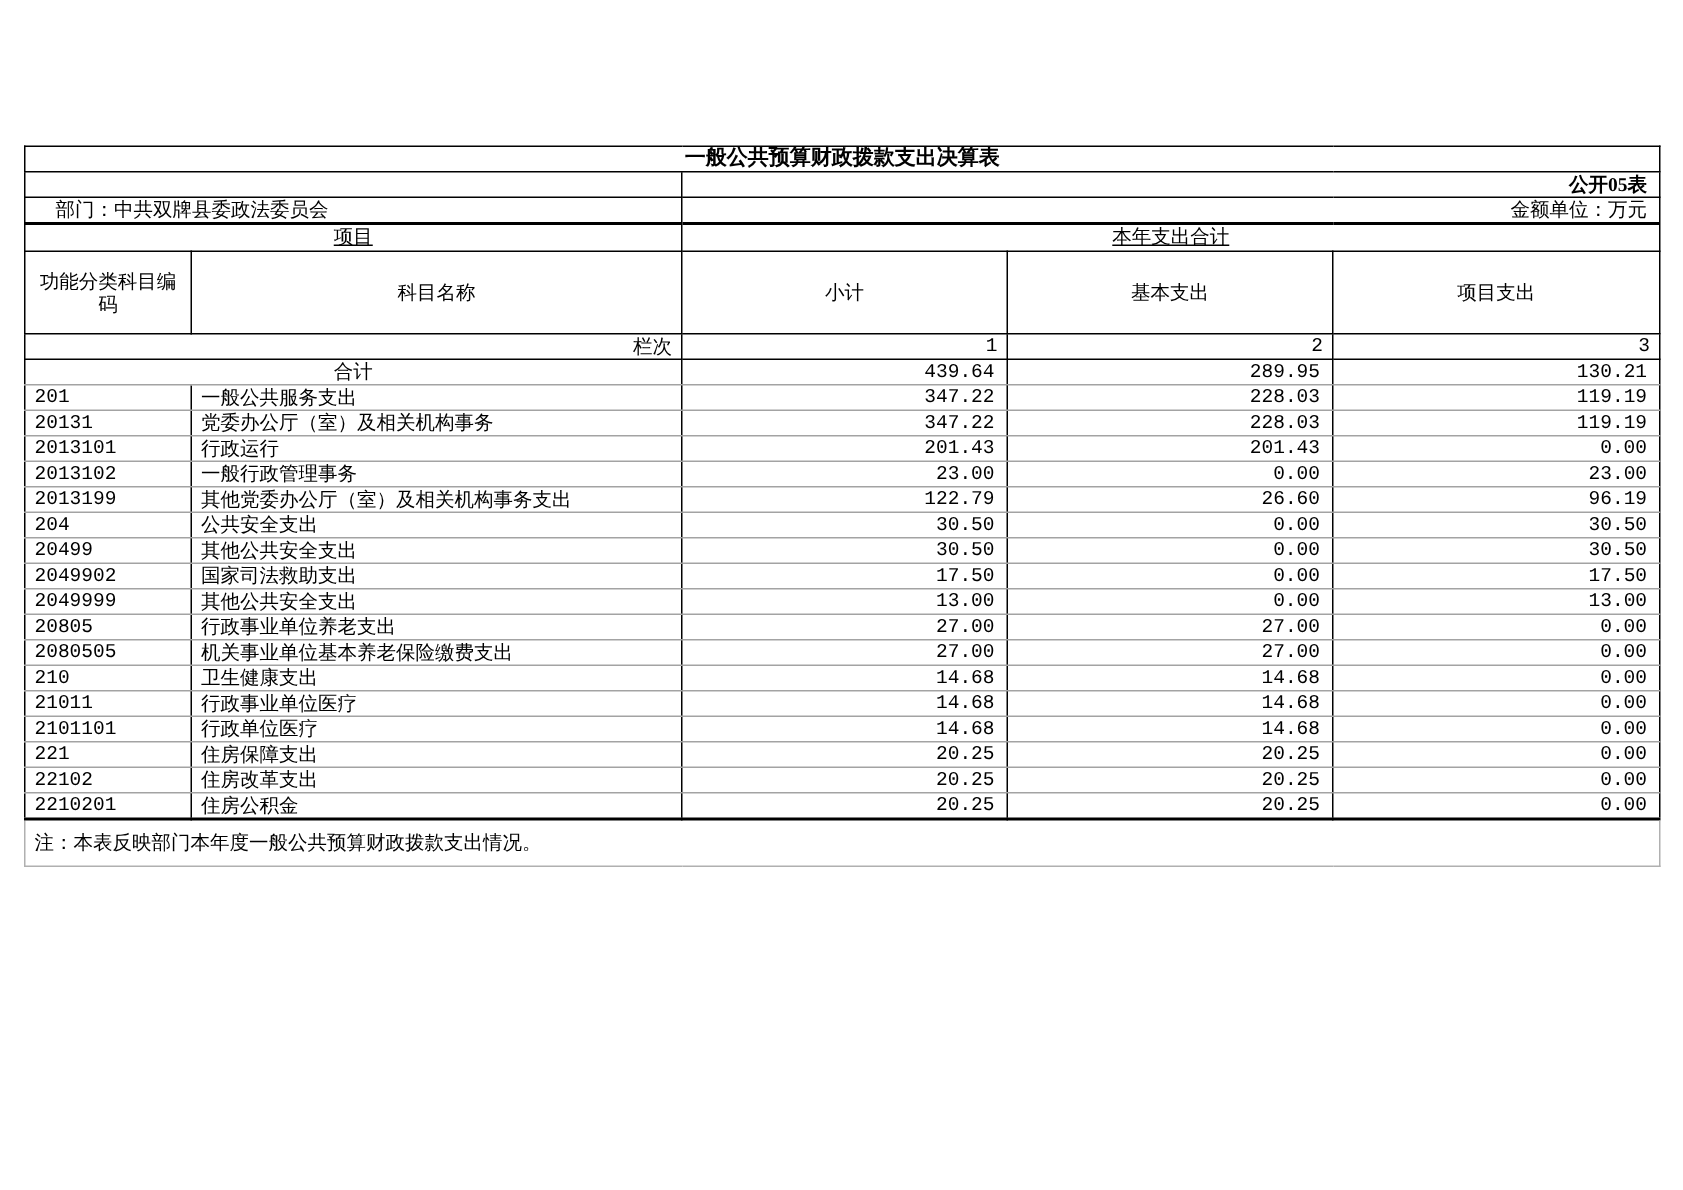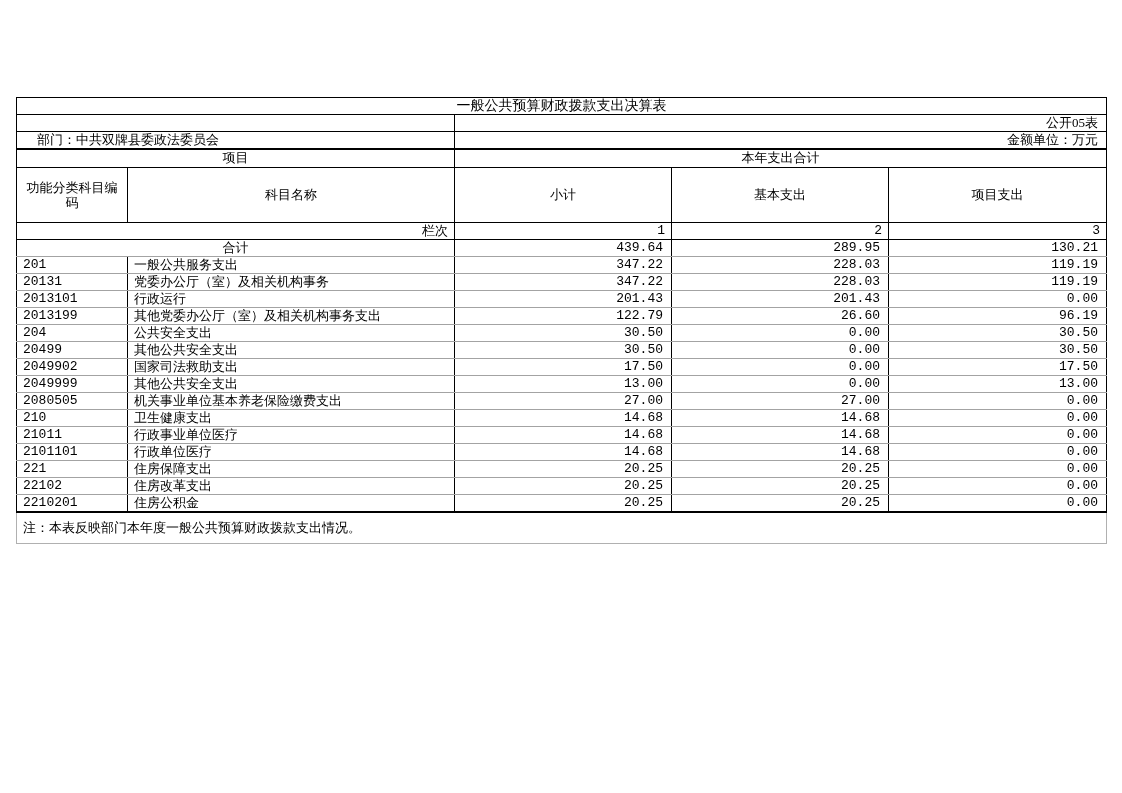--- a/index.html
+++ b/index.html
@@ -34,42 +34,42 @@
     line-height: 16px;
     padding: 0 6px;
     overflow: hidden;
     box-sizing: border-box;
     vertical-align: middle;
   }
   
   tr.info td { border: 1px solid #000; height: 17px; white-space: nowrap; }
   tr.dept td { border-bottom: 2px solid #000; padding-left: 20px; }
   
-  tr.grp td  { border: 1px solid #000; height: 18px; text-align: center; white-space: nowrap; }
+  tr.grp td  { border: 1px solid #000; height: 18px; text-align: center; white-space: nowrap; text-decoration: underline; }
   tr.cols td { border: 1px solid #000; height: 34px; text-align: center; }
   tr.idx td  { border: 1px solid #000; height: 17px; text-align: right; white-space: nowrap; }
   
   tr.data td {
     border: 1px solid #000;
     border-top: 1px solid #a3a3a3;
     border-bottom: 1px solid #a3a3a3;
     height: 16px;
     white-space: nowrap;
   }
   
   tr.note td {
     border: 1px solid #b0b0b0;
     border-top: 2px solid #000;
     height: 32px;
     white-space: nowrap;
   }
   .c { text-align: center; }
   .r { text-align: right; }
   .l { text-align: left; }
-  .bold { font-weight: normal; }
+  .bold { font-weight: bold; }
   .t14 { font-size: 14px; }
   .mono { font-family: "Liberation Mono", "DejaVu Sans Mono", monospace; font-size: 13px; }
   .num { font-family: "Liberation Mono", "DejaVu Sans Mono", monospace; font-size: 13px; text-align: right; padding-right: 8px; }
   .wrap { white-space: normal; line-height: 15px; padding: 12px 4px; }
 </style>
 </head>
 <body>
 
 <div class="sheet">
   <table class="budget">
@@ -138,20 +138,27 @@
       <td class="num">119.19</td>
     </tr>
     <tr class="data">
       <td class="mono l">2013101</td>
       <td class="l">行政运行</td>
       <td class="num">201.43</td>
       <td class="num">201.43</td>
       <td class="num">0.00</td>
     </tr>
     <tr class="data">
+      <td class="mono l">2013102</td>
+      <td class="l">一般行政管理事务</td>
+      <td class="num">23.00</td>
+      <td class="num">0.00</td>
+      <td class="num">23.00</td>
+    </tr>
+    <tr class="data">
       <td class="mono l">2013199</td>
       <td class="l">其他党委办公厅（室）及相关机构事务支出</td>
       <td class="num">122.79</td>
       <td class="num">26.60</td>
       <td class="num">96.19</td>
     </tr>
     <tr class="data">
       <td class="mono l">204</td>
       <td class="l">公共安全支出</td>
       <td class="num">30.50</td>
@@ -173,20 +180,27 @@
       <td class="num">17.50</td>
     </tr>
     <tr class="data">
       <td class="mono l">2049999</td>
       <td class="l">其他公共安全支出</td>
       <td class="num">13.00</td>
       <td class="num">0.00</td>
       <td class="num">13.00</td>
     </tr>
     <tr class="data">
+      <td class="mono l">20805</td>
+      <td class="l">行政事业单位养老支出</td>
+      <td class="num">27.00</td>
+      <td class="num">27.00</td>
+      <td class="num">0.00</td>
+    </tr>
+    <tr class="data">
       <td class="mono l">2080505</td>
       <td class="l">机关事业单位基本养老保险缴费支出</td>
       <td class="num">27.00</td>
       <td class="num">27.00</td>
       <td class="num">0.00</td>
     </tr>
     <tr class="data">
       <td class="mono l">210</td>
       <td class="l">卫生健康支出</td>
       <td class="num">14.68</td>

